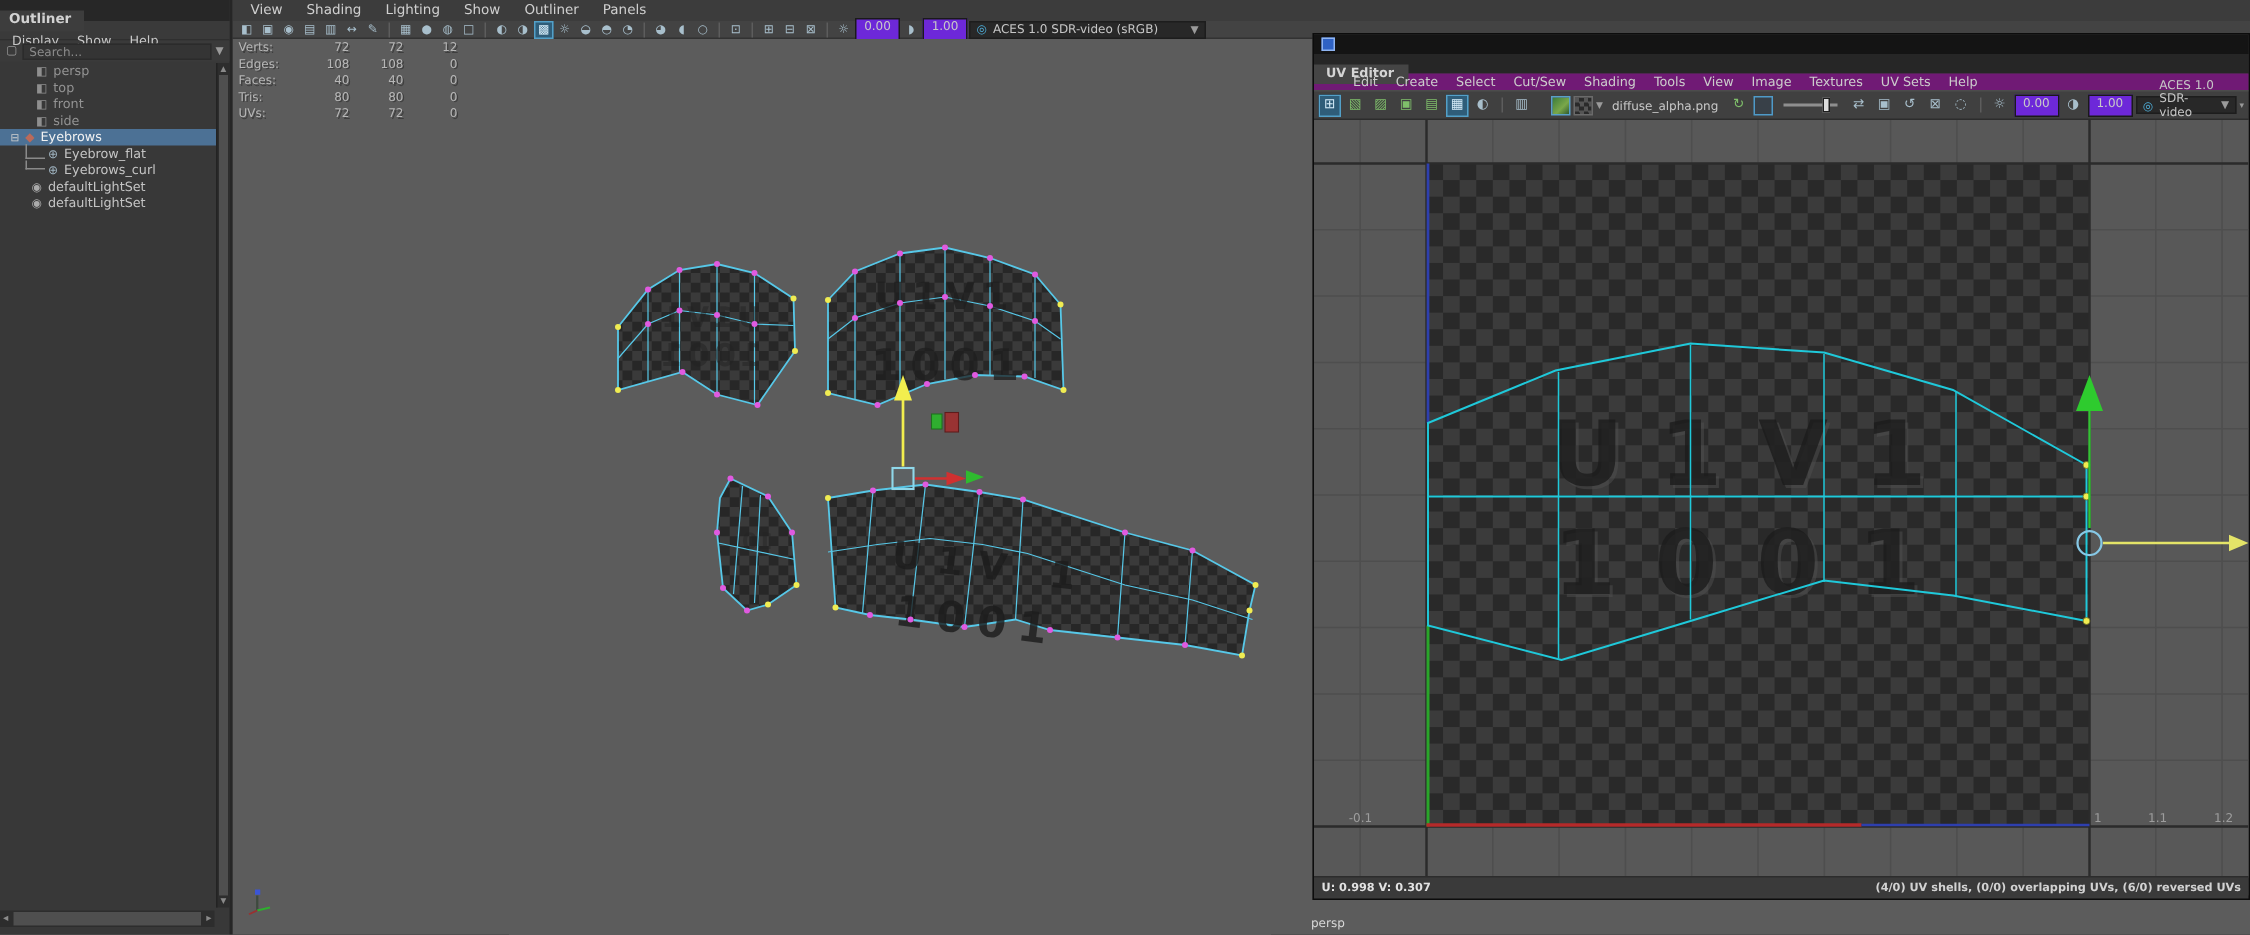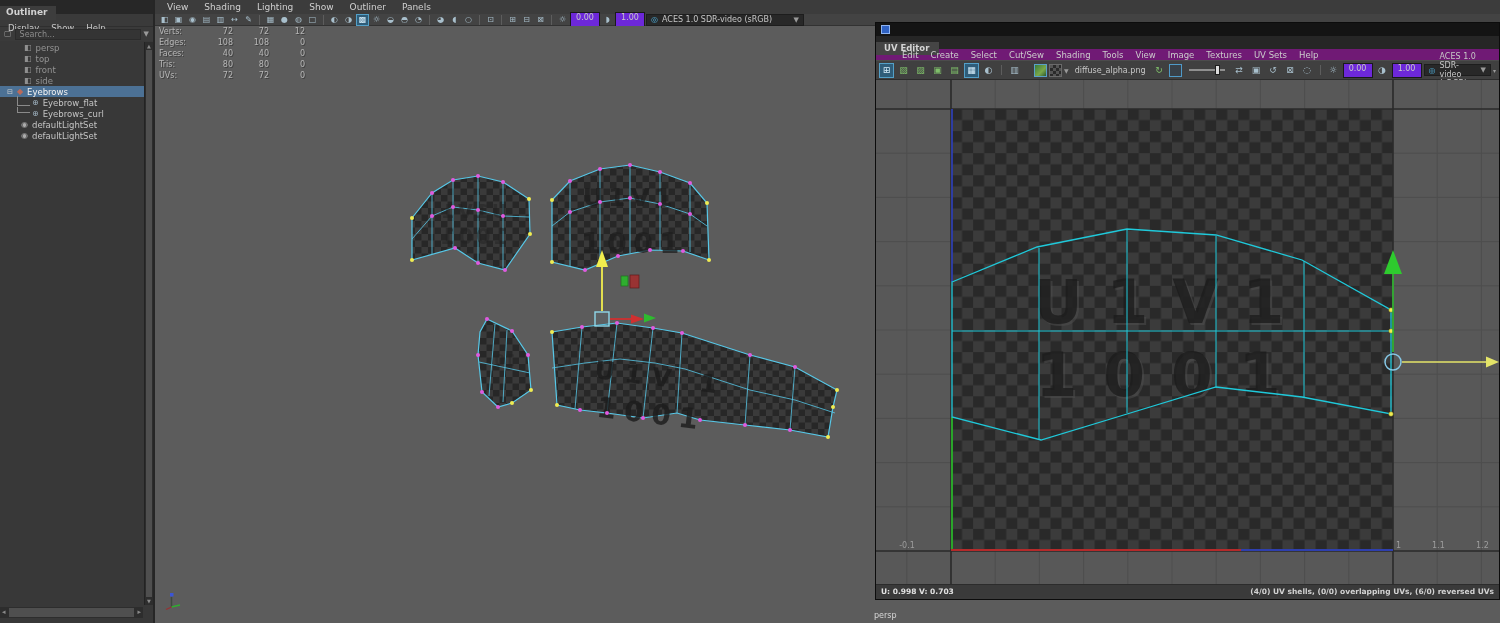--- a/index.html
+++ b/index.html
@@ -550,18 +550,18 @@
           <text x="31" y="468" text-anchor="middle">-0.1</text>
           <text x="79" y="515" text-anchor="start">-0.1</text>
           <text x="520" y="468" text-anchor="start">1</text>
           <text x="556" y="468" text-anchor="start">1.1</text>
           <text x="600" y="468" text-anchor="start">1.2</text>
         </g>
       </svg>
     </div>
 
     <div class="uv-status">
-      <span class="uv-status-left">U:  0.998 V:  0.703</span>
+      <span class="uv-status-left">U:  0.998 V:  0.307</span>
       <span class="uv-status-right">(4/0) UV shells, (0/0) overlapping UVs, (6/0) reversed UVs</span>
     </div>
   </div>
 
 </div>
 
 </body></html>

